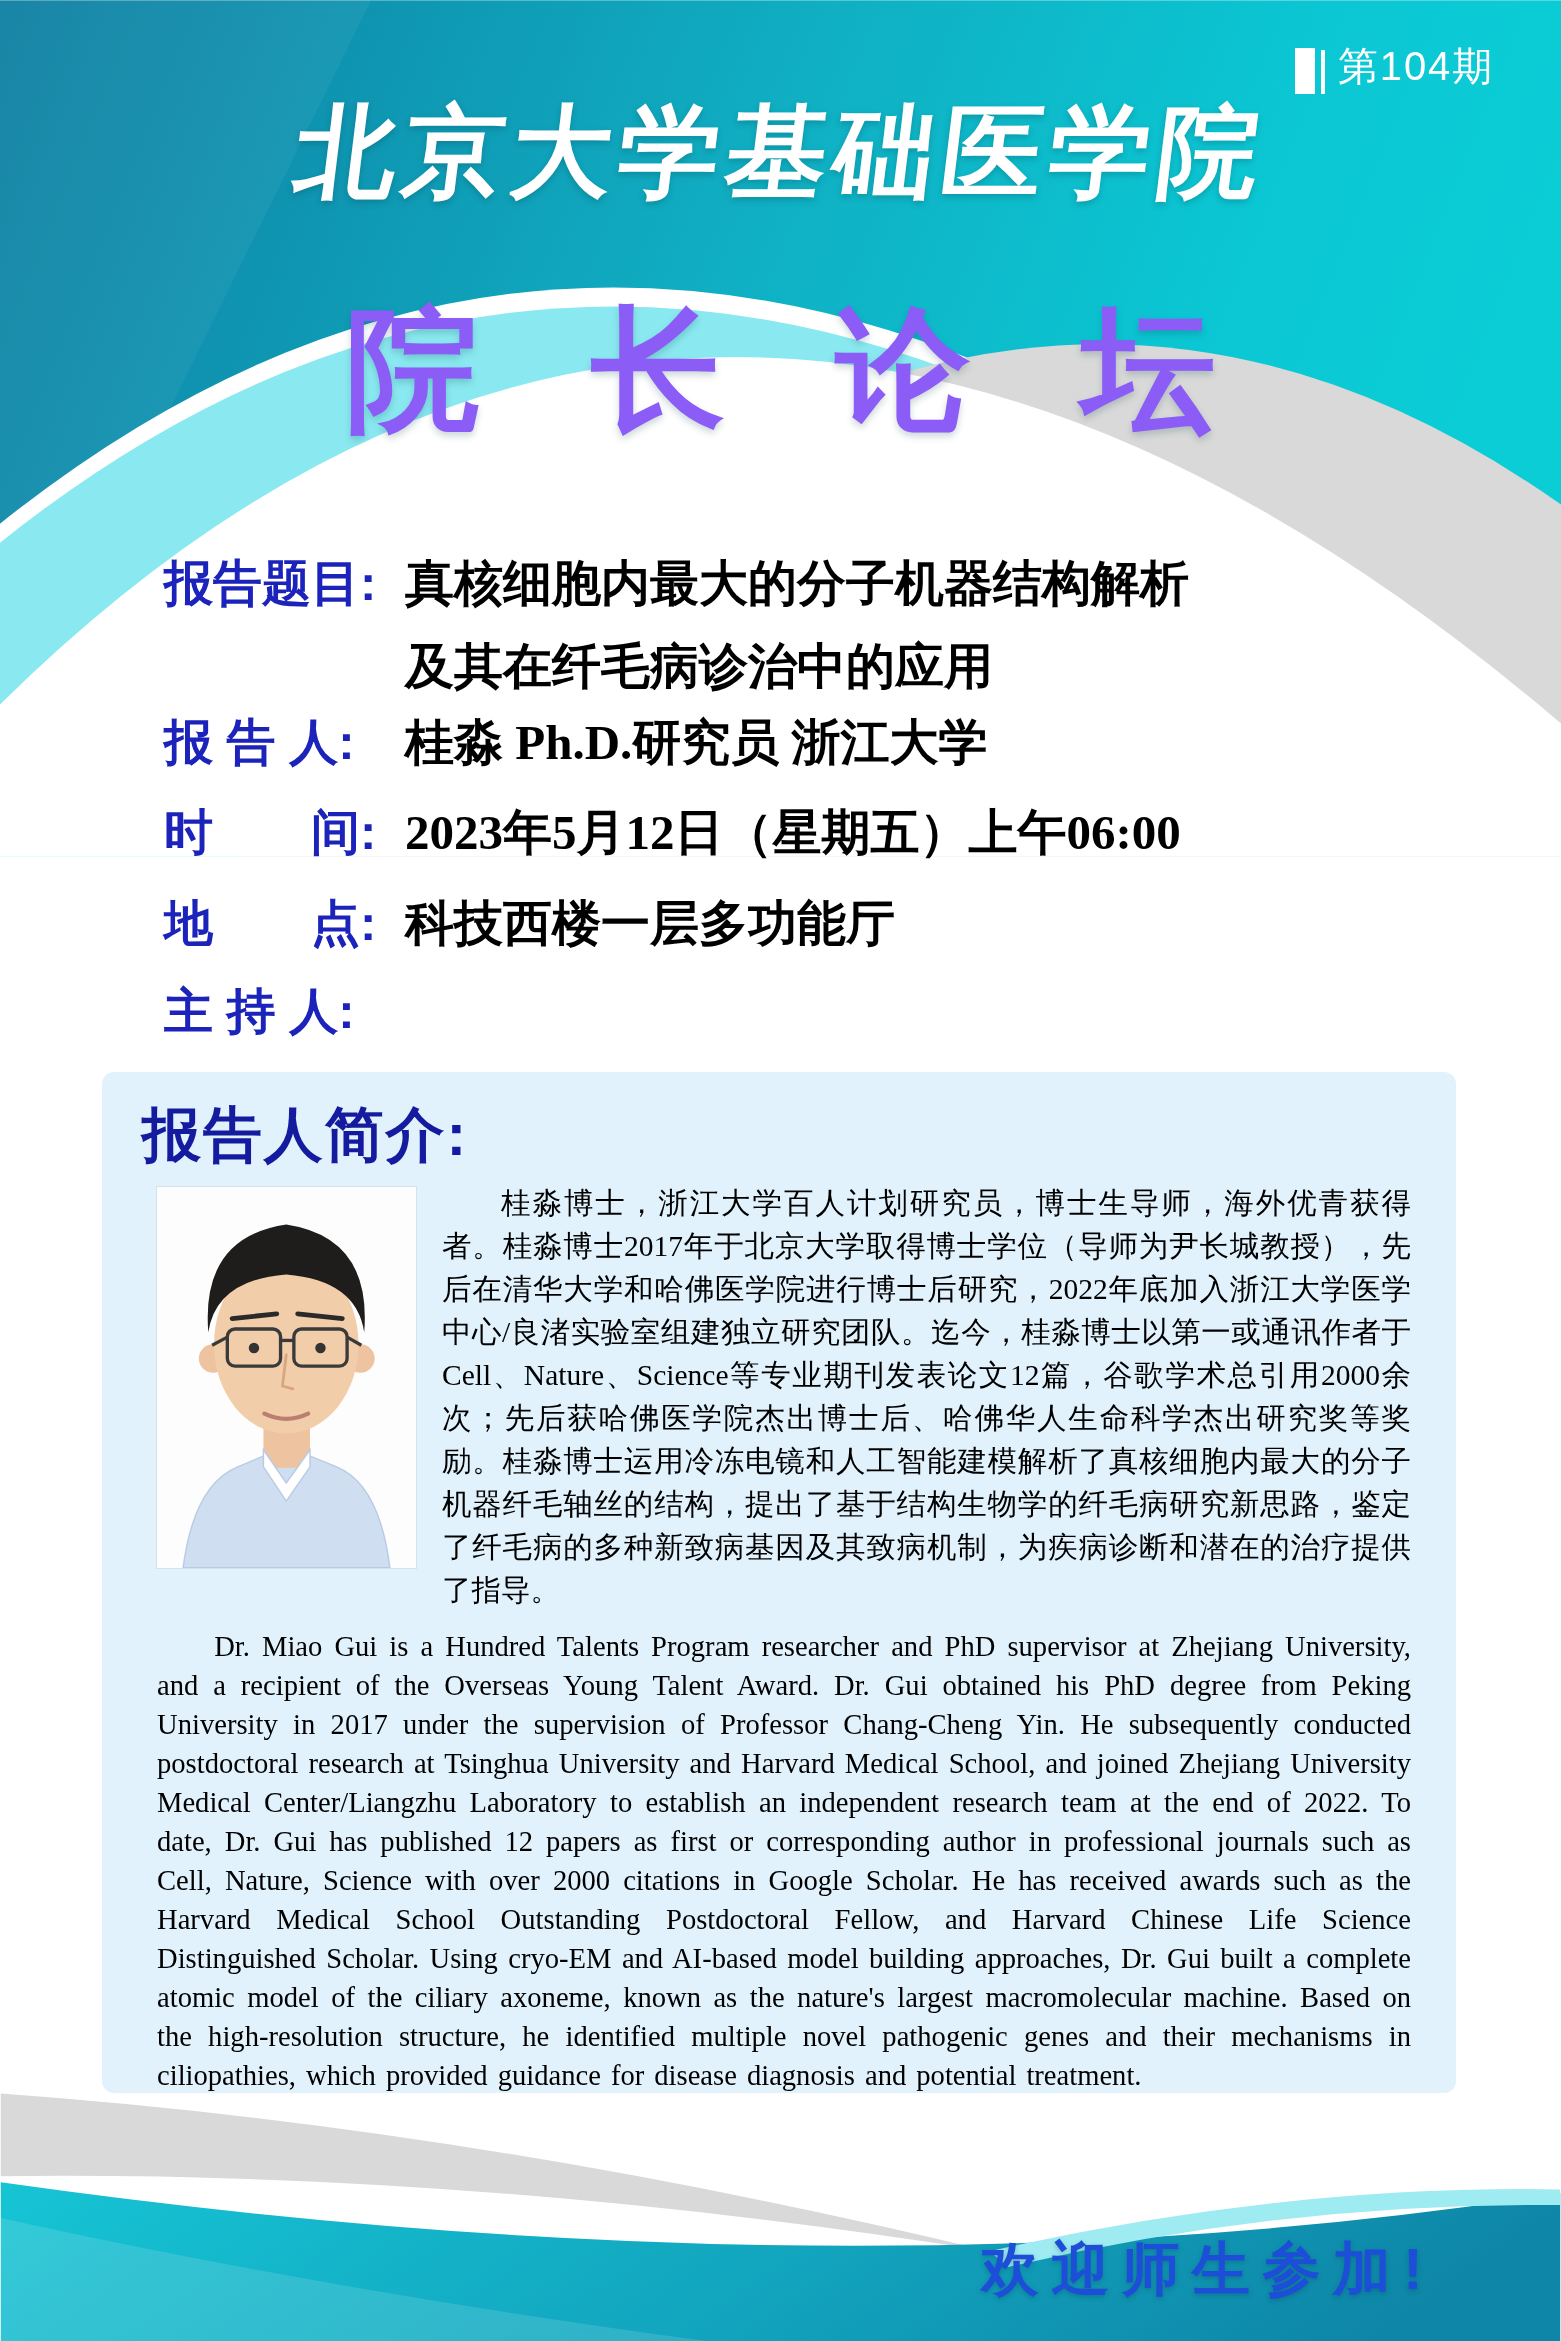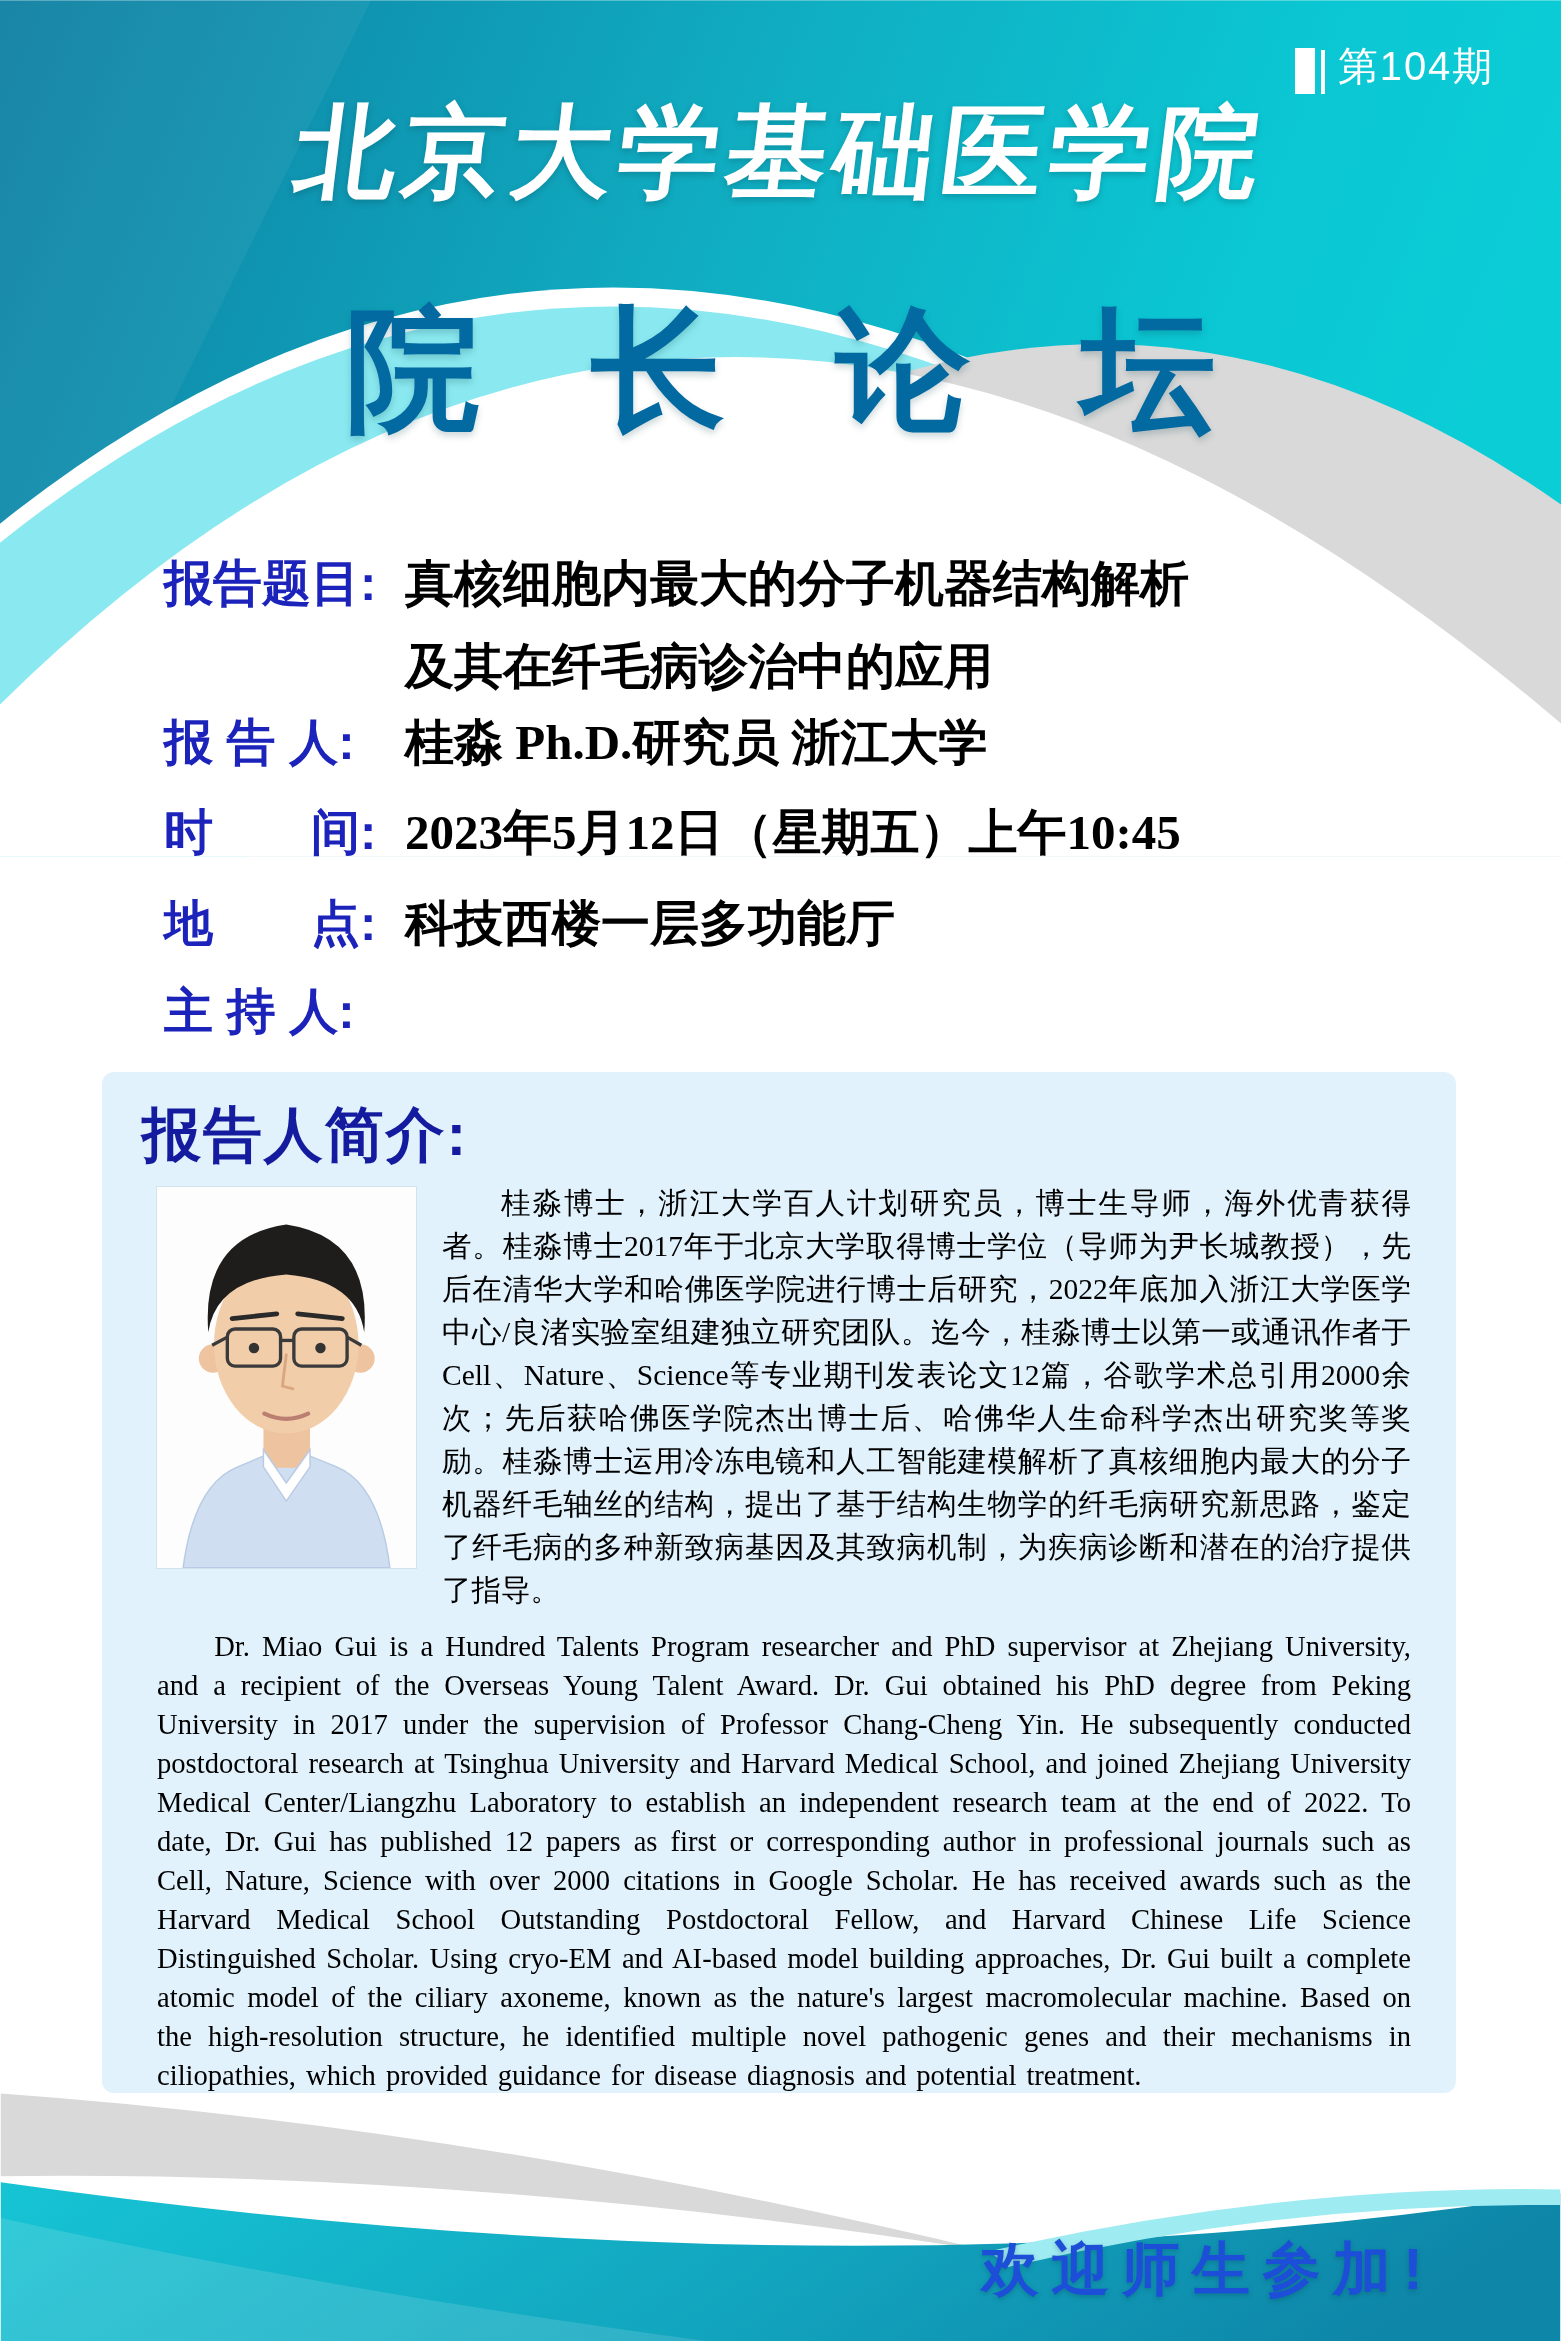--- a/index.html
+++ b/index.html
@@ -7,21 +7,21 @@
         font-family:"Liberation Sans","DejaVu Sans",sans-serif;}
   
   .header-svg{position:absolute;top:0;left:0;display:block;}
   .issue-badge{position:absolute;top:46px;left:1295px;display:flex;align-items:flex-end;height:48px;}
   .badge-bar{display:inline-block;width:20px;height:46px;background:#ffffff;}
   .badge-line{display:inline-block;width:4.8px;height:44px;background:#ffffff;margin-left:5.7px;}
   .badge-text{color:#ffffff;font-size:40px;font-weight:500;margin-left:12.4px;letter-spacing:1.9px;}
   .org-title{position:absolute;top:86px;left:0;width:100%;text-align:center;color:#ffffff;
              font-family:"Liberation Serif","DejaVu Serif",serif;font-weight:bold;
              font-size:101px;letter-spacing:6.7px;transform:skewX(-7deg);text-shadow:0 2.9px 6.7px rgba(0,60,70,.25);}
-  .forum-title{position:absolute;top:281px;left:0;width:100%;text-align:center;color:#0369a1;
+  .forum-title{position:absolute;top:281px;left:0;width:100%;text-align:center;color:#8b5cf6;
                font-size:134px;font-weight:900;letter-spacing:37px;text-indent:37px;
                text-shadow:0 3.8px 7.6px rgba(0,60,70,.2);}
   
   .info-row{position:absolute;left:0;width:100%;height:71px;}
   .info-label{position:absolute;left:164px;color:#1b23bb;font-size:49px;font-weight:900;white-space:pre;text-align:right;}
   .info-value{position:absolute;left:405px;color:#000000;font-size:49px;font-weight:700;white-space:pre;
               font-family:"Liberation Serif","DejaVu Serif",serif;}
   .row-topic1{top:551px;} .row-topic2{top:634px;} .row-speaker{top:710px;}
   .row-time{top:800px;} .row-place{top:891px;} .row-host{top:979px;}
   
@@ -76,21 +76,21 @@
   </div>
   <div class="info-row row-topic2">
     <span class="info-value">及其在纤毛病诊治中的应用</span>
   </div>
   <div class="info-row row-speaker">
     <span class="info-label">报 告 人:</span>
     <span class="info-value">桂淼 Ph.D.研究员 浙江大学</span>
   </div>
   <div class="info-row row-time">
     <span class="info-label">时　　间:</span>
-    <span class="info-value">2023年5月12日（星期五）上午10:45</span>
+    <span class="info-value">2023年5月12日（星期五）上午06:00</span>
   </div>
   <div class="info-row row-place">
     <span class="info-label">地　　点:</span>
     <span class="info-value">科技西楼一层多功能厅</span>
   </div>
   <div class="info-row row-host">
     <span class="info-label">主 持 人:</span>
   </div>
 
   <div class="bio-box">

